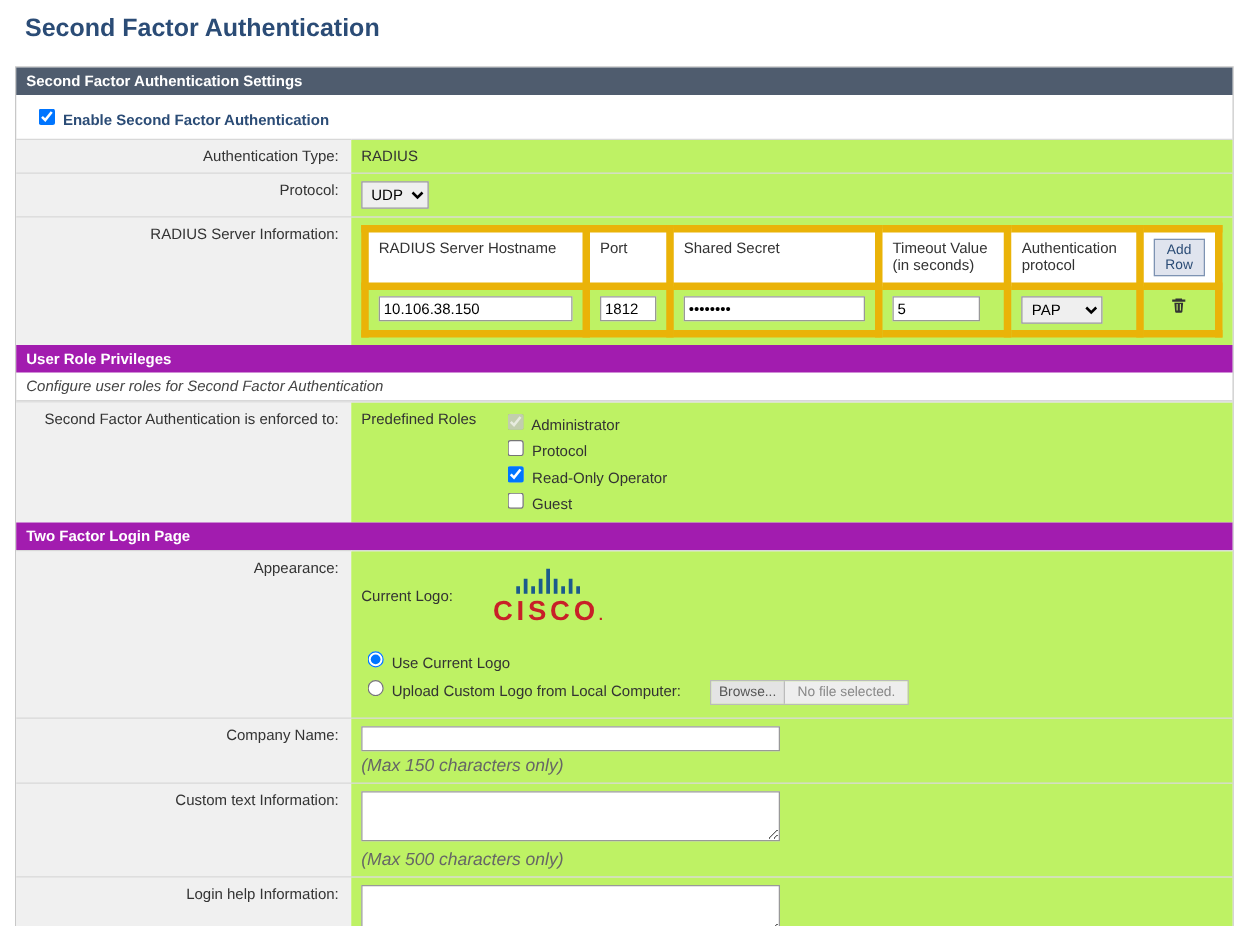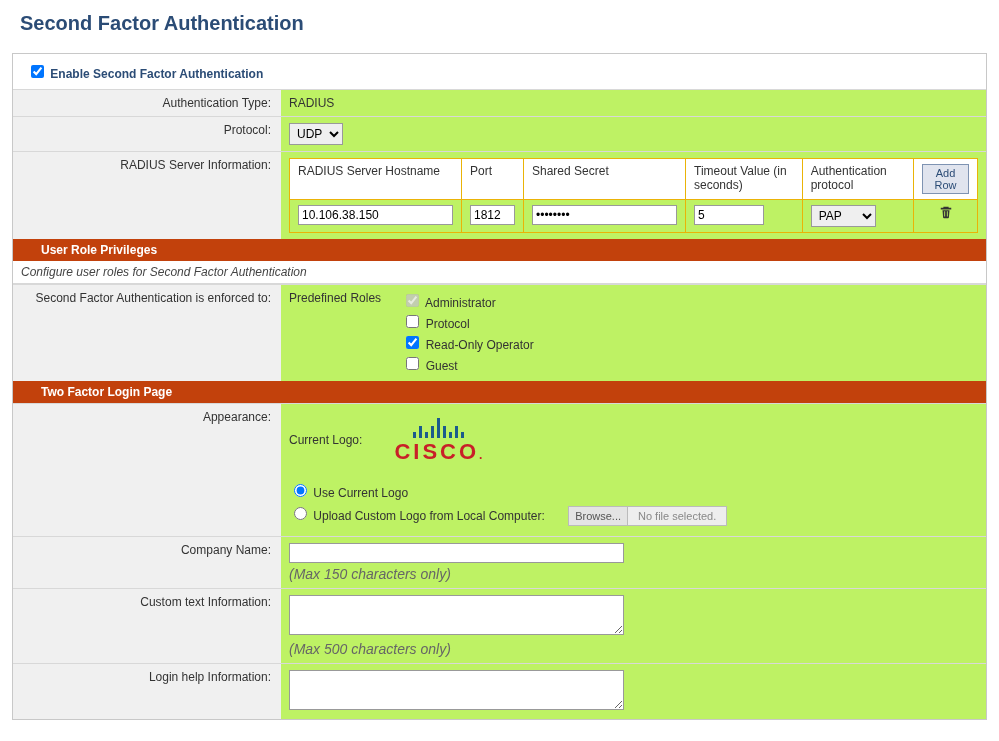--- a/index.html
+++ b/index.html
@@ -22,25 +22,25 @@
     background: #fff;
   }
   .panel-header {
     background: #4f5c6e;
     color: #fff;
     font-weight: bold;
     font-size: 12px;
     padding: 4px 8px;
   }
   .sub-header {
-    background: #c2410c;
+    background: #a21caf;
     color: #fff;
     font-weight: bold;
     font-size: 12px;
-    padding: 4px 28px;
+    padding: 4px 8px;
   }
   .sub-note {
     padding: 4px 8px;
     font-style: italic;
     color: #444;
     border-bottom: 1px solid #d8d8d8;
   }
   .enable-row {
     padding: 8px 14px;
     font-weight: bold;
@@ -72,21 +72,21 @@
     font-family: inherit;
     font-size: 12px;
     border: 1px solid #999;
     padding: 2px 3px;
   }
   .radius-table {
     width: 100%;
     border-collapse: collapse;
   }
   .radius-table th, .radius-table td {
-    border: 1px solid #eab308;
+    border: 6px solid #eab308;
     padding: 5px 8px;
     text-align: left;
     font-weight: normal;
     font-size: 12px;
     vertical-align: top;
   }
   .radius-table th {
     background: #fff;
   }
   .add-row-btn {
@@ -172,20 +172,21 @@
   }
   .trash-icon svg { width: 14px; height: 14px; display:block; margin:auto; }
 </style>
 </head>
 <body>
 
 <h1 class="page-title">Second Factor Authentication</h1>
 
 <div class="outer-panel">
 
+  <div class="panel-header">Second Factor Authentication Settings</div>
 
   <div class="enable-row">
     <label>
       <input type="checkbox" checked="" style="">
       <span>Enable Second Factor Authentication</span>
     </label>
   </div>
 
   <table class="form-table section-table">
     <tbody>

